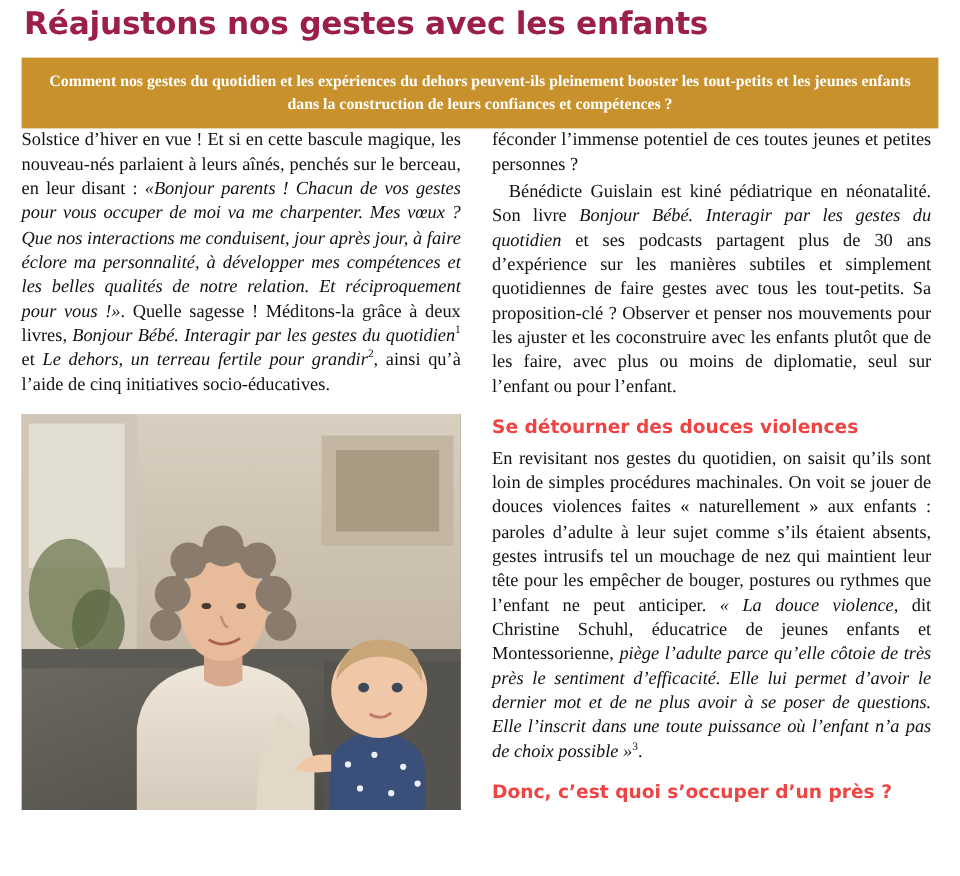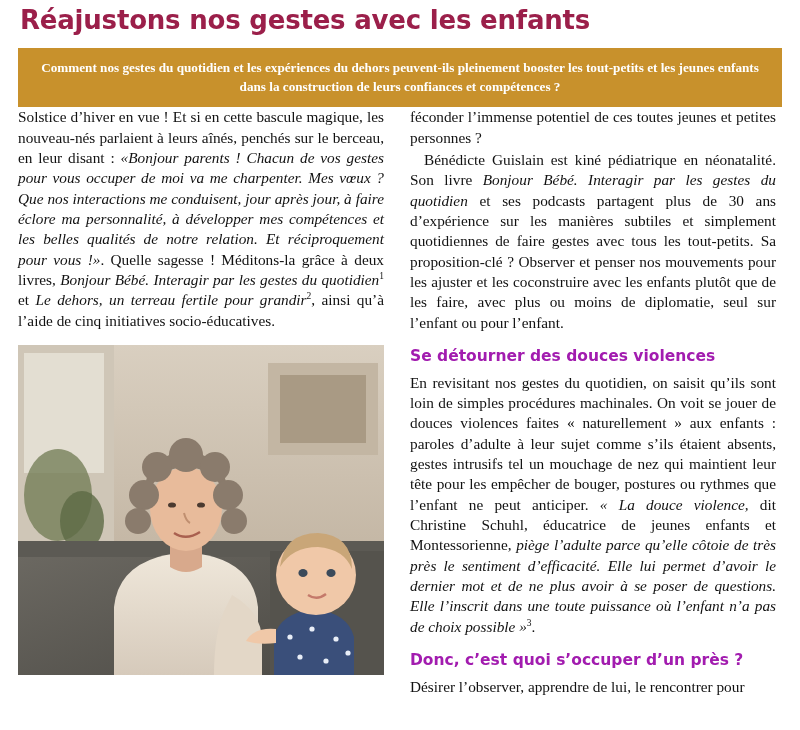--- a/index.html
+++ b/index.html
@@ -72,21 +72,21 @@
   }
   sup {
     font-size: 9.5px;
     vertical-align: super;
     line-height: 0;
   }
 
   
   h2.section {
     font-family: "DejaVu Sans", sans-serif;
-    color: #a21caf;
+    color: #ef4444;
     font-size: 15.5px;
     font-weight: bold;
     margin: 14px 0 7px 0;
     line-height: 1.2;
   }
 
   
   .photo {
     position: relative;
     width: 366px;
@@ -198,17 +198,16 @@
       </p>
 
       <h2 class="section">Se détourner des douces violences</h2>
 
       <p class="noindent">
         <span>En revisitant nos gestes du quotidien, on saisit qu’ils sont loin de simples procédures machinales. On voit se jouer de douces violences faites « naturellement » aux enfants : paroles d’adulte à leur sujet comme s’ils étaient absents, gestes intrusifs tel un mouchage de nez qui maintient leur tête pour les empêcher de bouger, postures ou rythmes que l’enfant ne peut anticiper. </span><em>« La douce violence,</em><span> dit Christine Schuhl, éducatrice de jeunes enfants et Montessorienne, </span><em>piège l’adulte parce qu’elle côtoie de très près le sentiment d’efficacité. Elle lui permet d’avoir le dernier mot et de ne plus avoir à se poser de questions. Elle l’inscrit dans une toute puissance où l’enfant n’a pas de choix possible »</em><sup>3</sup><span>.</span>
       </p>
 
       <h2 class="section">Donc, c’est quoi s’occuper d’un près ?</h2>
 
-      <p class="noindent">Désirer l’observer, apprendre de lui, le rencontrer pour</p>
     </div>
 
   </div>
 </div>
 
 </body></html>

